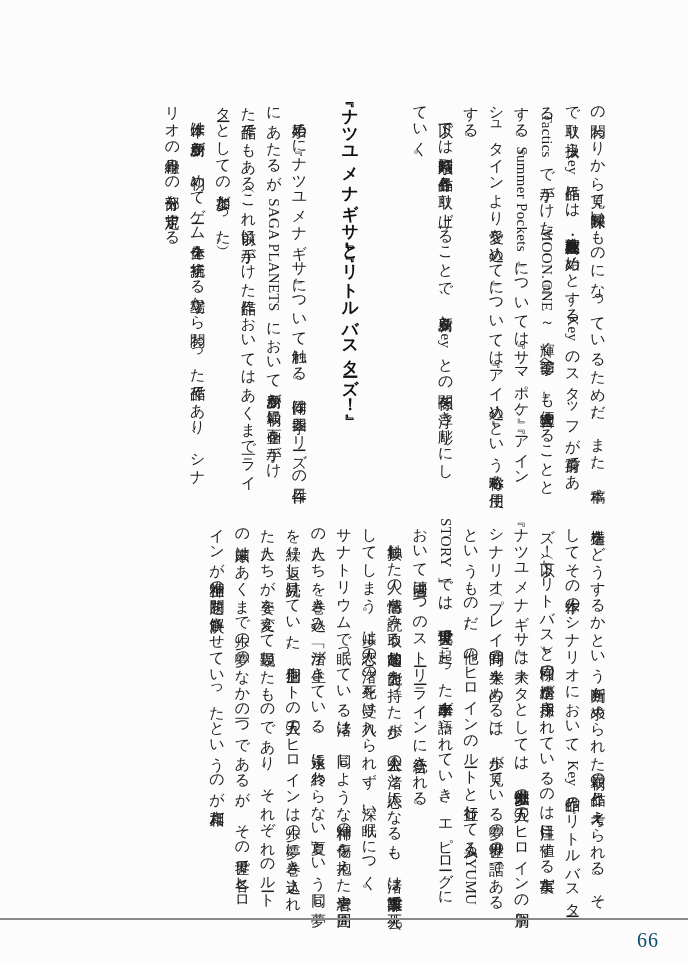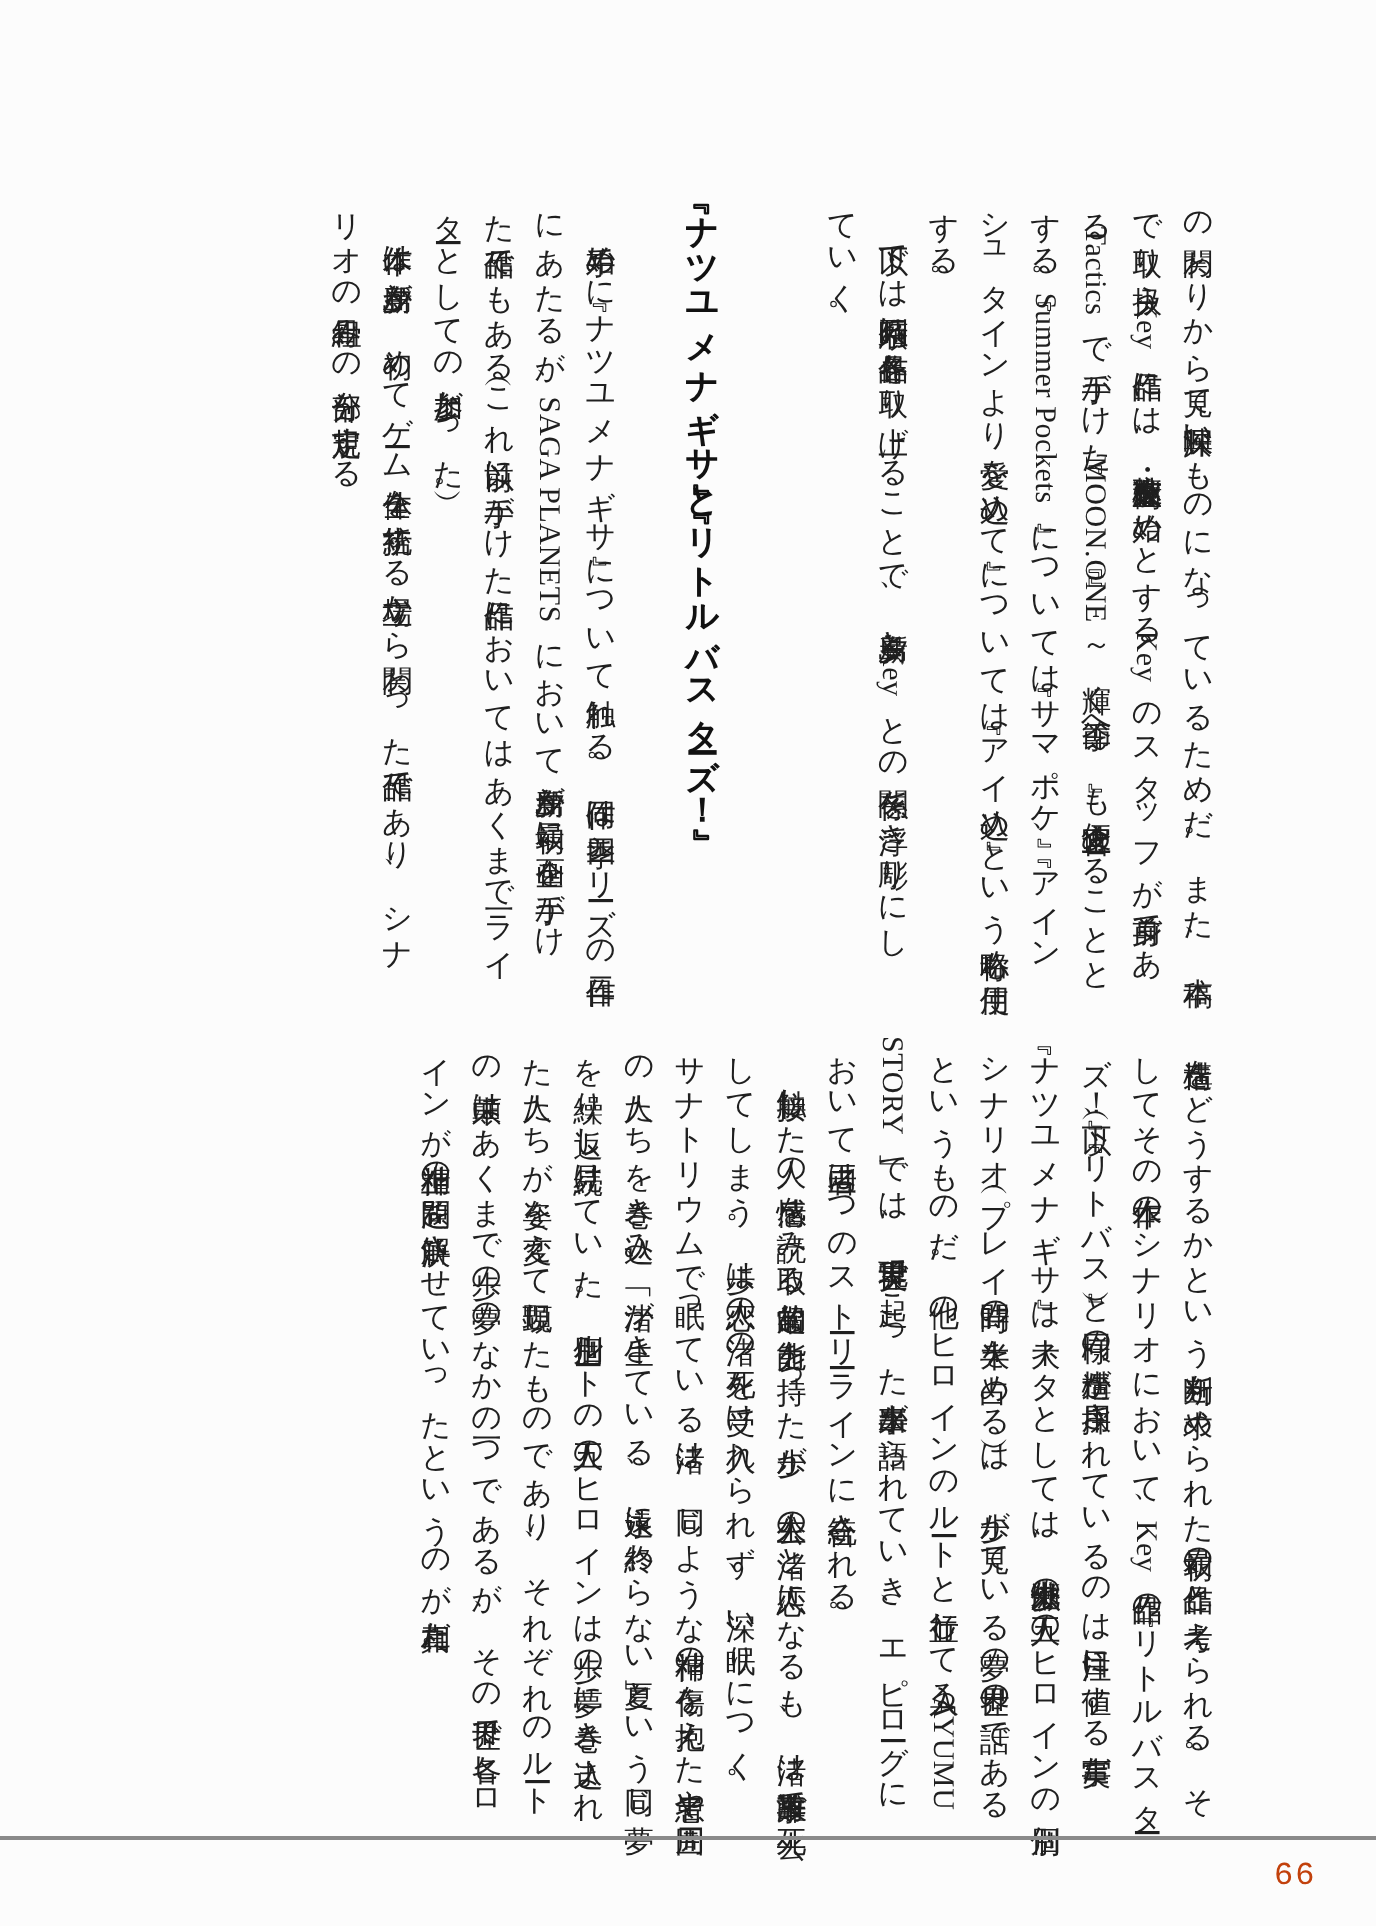--- a/index.html
+++ b/index.html
@@ -56,24 +56,24 @@
     left: 0;
     top: 918px;
     width: 688px;
     height: 2px;
     background: #8a8a8a;
   }
   .page-number {
     position: absolute;
     left: 637px;
     top: 929px;
-    font-size: 16px;
+    font-size: 20px;
     letter-spacing: 1px;
-    color: #c2410c;
-    font-family: Liberation Mono, monospace;
+    color: #0c4a6e;
+    font-family: Liberation Serif, serif;
   }
 </style>
 </head>
 <body>
 
 <div class="page">
 
   <section class="band band-top">
     <p class="body-text">の関わりから見て興味深いものになっているためだ。また、本稿で取り扱うKey作品には、麻枝准・久弥直樹を始めとするKeyのスタッフが前身であるTacticsで手がけた『MOON.』『ONE ～輝く季節へ～』も便宜上含めることとする。『Summer Pockets』については『サマポケ』、『アインシュタインより愛を込めて』については『アイ込め』という略称も使用する。</p>
     <p class="body-text">　以下では時系列順に各作品を取り上げることで、新島夕とKeyとの関係を浮き彫りにしていく。</p>

